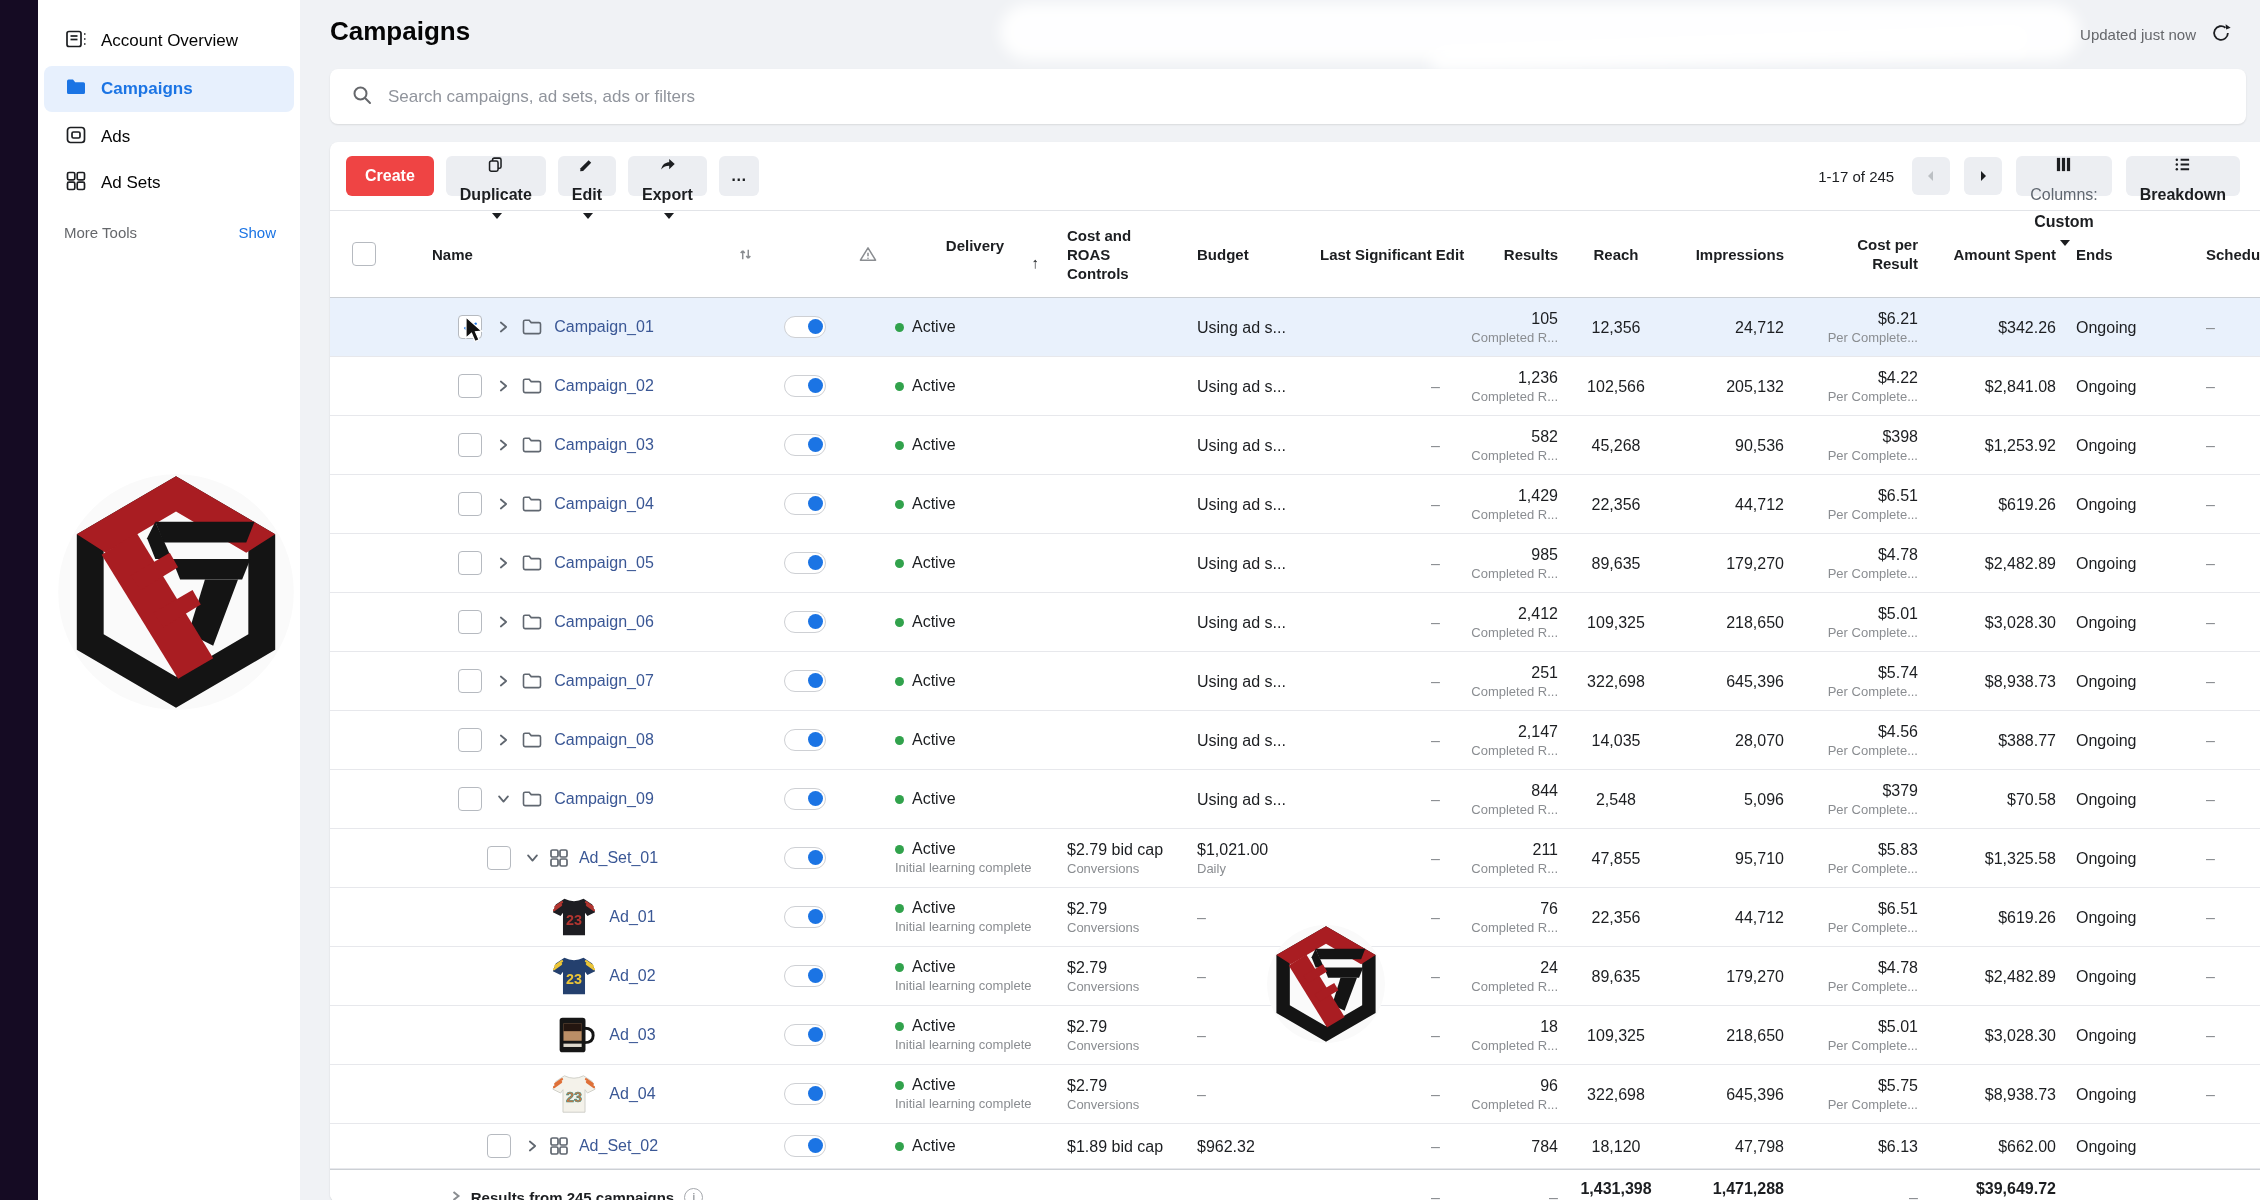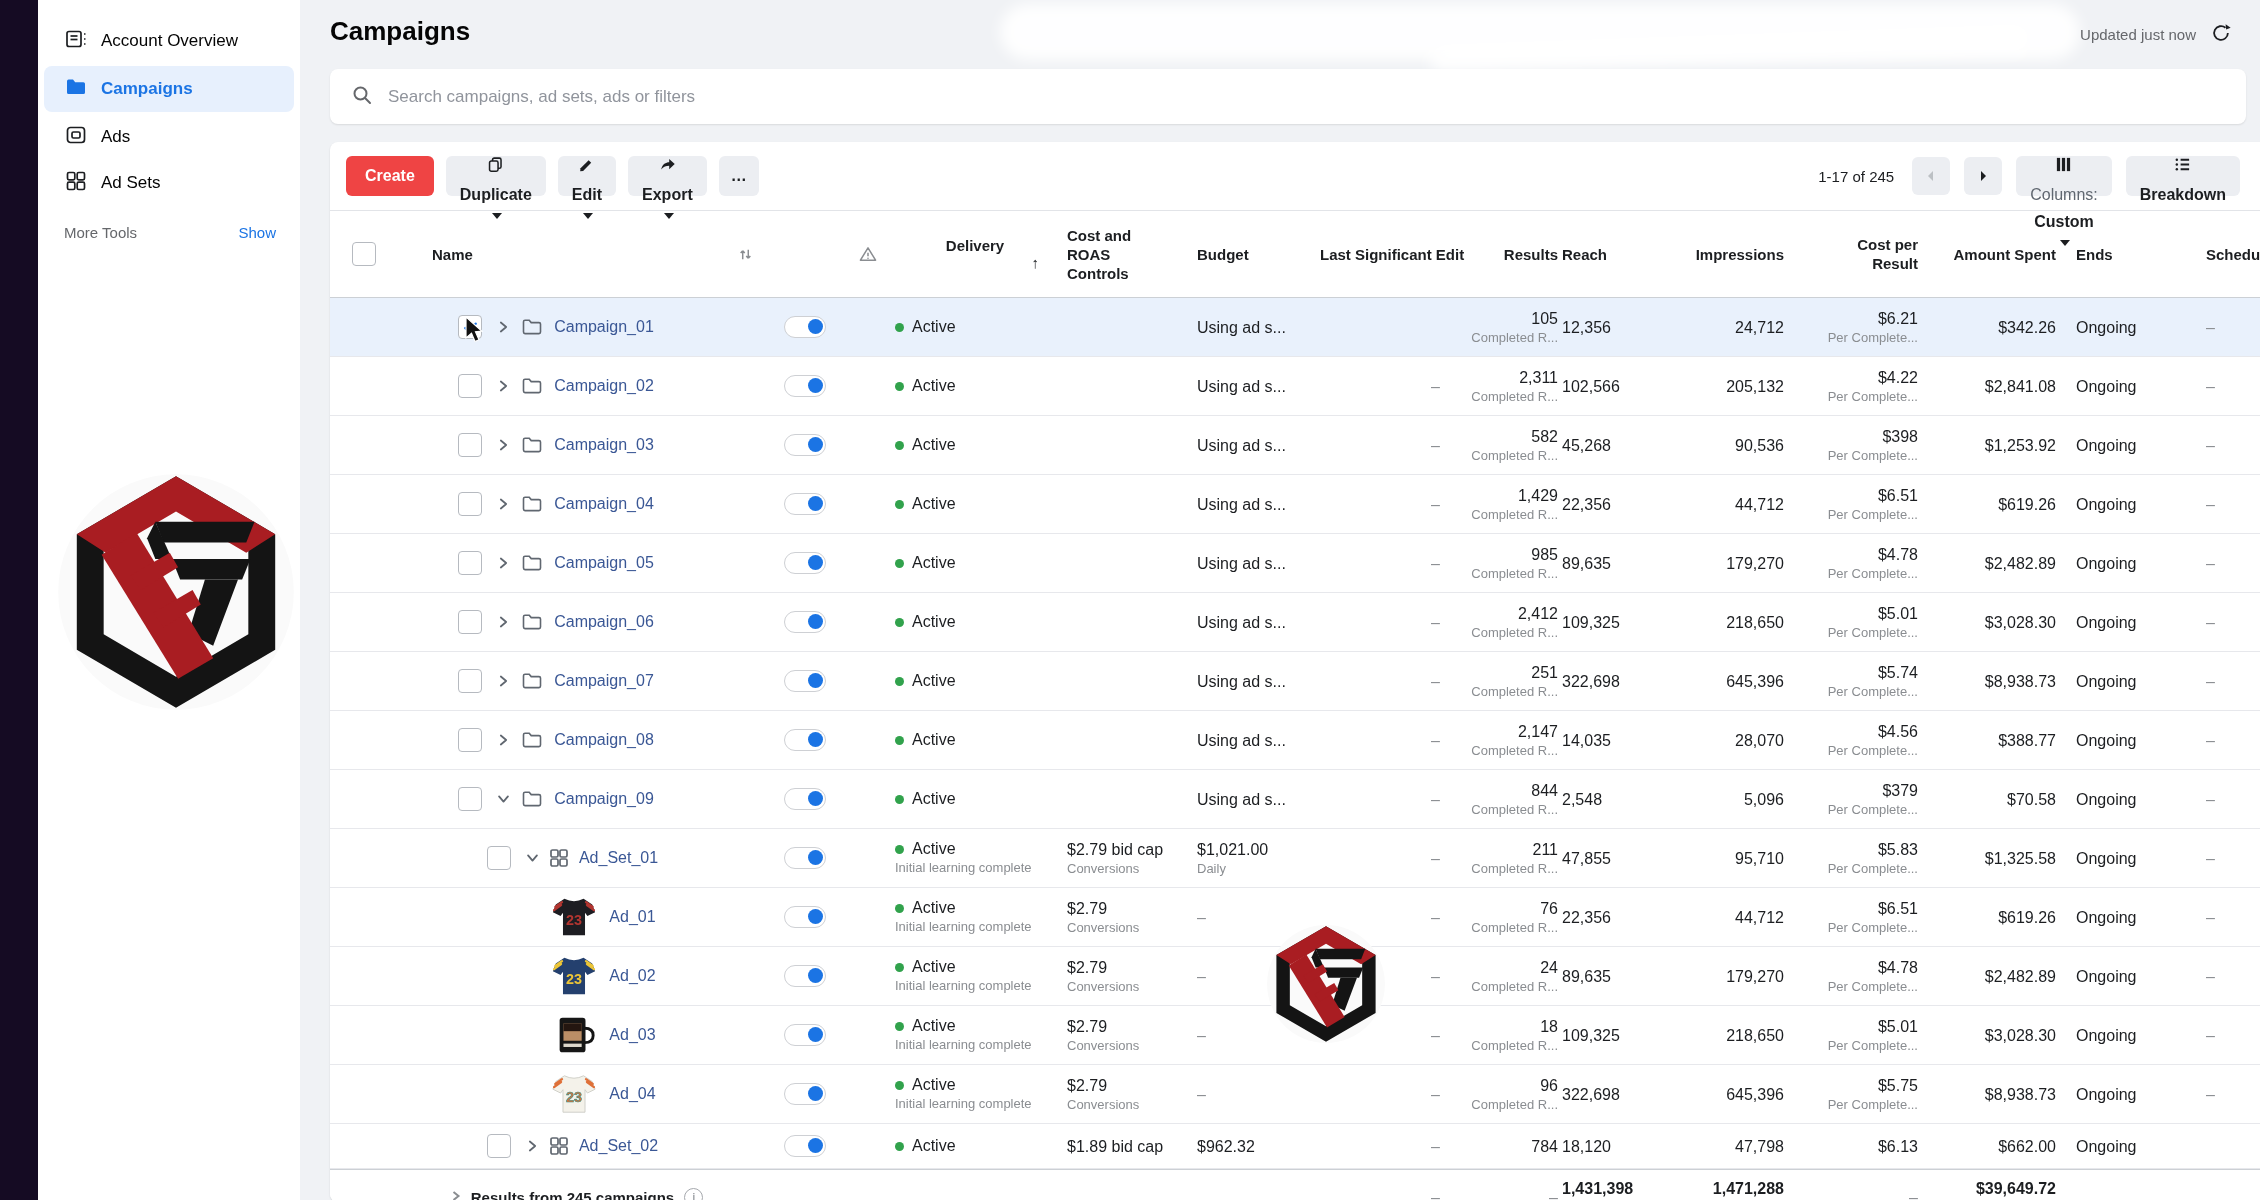--- a/index.html
+++ b/index.html
@@ -52,21 +52,21 @@
   .thead{display:flex;align-items:center;height:86px;border-top:1px solid #e2e4e8;border-bottom:1px solid #ccd0d5;font-size:15px;font-weight:700;color:#1c1e21;width:1990px;}
   .cell{flex:0 0 auto;box-sizing:border-box;}
   .c-nameblock{width:430px;display:flex;align-items:center;}
   .c-toggle{width:90px;display:flex;justify-content:center;}
   .c-alert{width:35px;display:flex;justify-content:center;}
   .c-delivery{width:170px;padding-left:10px;flex-direction:column;}
   .c-costroas{width:130px;padding-left:12px;}
   .c-budget{width:135px;padding-left:12px;}
   .c-lastedit{width:142px;text-align:right;padding-right:22px;white-space:nowrap;}
   .c-results{width:100px;text-align:right;padding-right:4px;}
-  .c-reach{width:112px;text-align:left;padding-right:4px;}
+  .c-reach{width:112px;text-align:center;padding-right:4px;}
   .c-impr{width:114px;text-align:right;padding-right:4px;}
   .c-cpr{width:134px;text-align:right;padding-right:4px;}
   .c-spent{width:138px;text-align:right;padding-right:4px;}
   .c-ends{width:110px;padding-left:16px;}
   .c-sched{width:150px;padding-left:36px;}
   .thead .c-delivery{display:flex;align-items:center;}
   .thead .sort-up{margin-left:auto;margin-right:16px;font-weight:700;}
   .thead .c-costroas{line-height:19px;padding-right:34px;}
   .thead .c-cpr{line-height:19px;padding-left:44px;box-sizing:border-box;}
   .thead .hdr-name-label{margin-left:40px;}
@@ -433,21 +433,21 @@
 
     </div>
     <div class="cell c-costroas"></div>
     <div class="cell c-budget">
             <div class="val f-budget">Using ad s...</div>
           </div>
     <div class="cell c-lastedit">
             <div class="val f-lastedit">–</div>
           </div>
     <div class="cell c-results">
-            <div class="val f-results">2,311</div>
+            <div class="val f-results">1,236</div>
             <div class="sub f-results-sub">Completed R...</div>
           </div>
     <div class="cell c-reach">
             <div class="val f-reach">102,566</div>
           </div>
     <div class="cell c-impr">
             <div class="val f-impr">205,132</div>
           </div>
     <div class="cell c-cpr">
             <div class="val f-cpr">$4.22</div>

